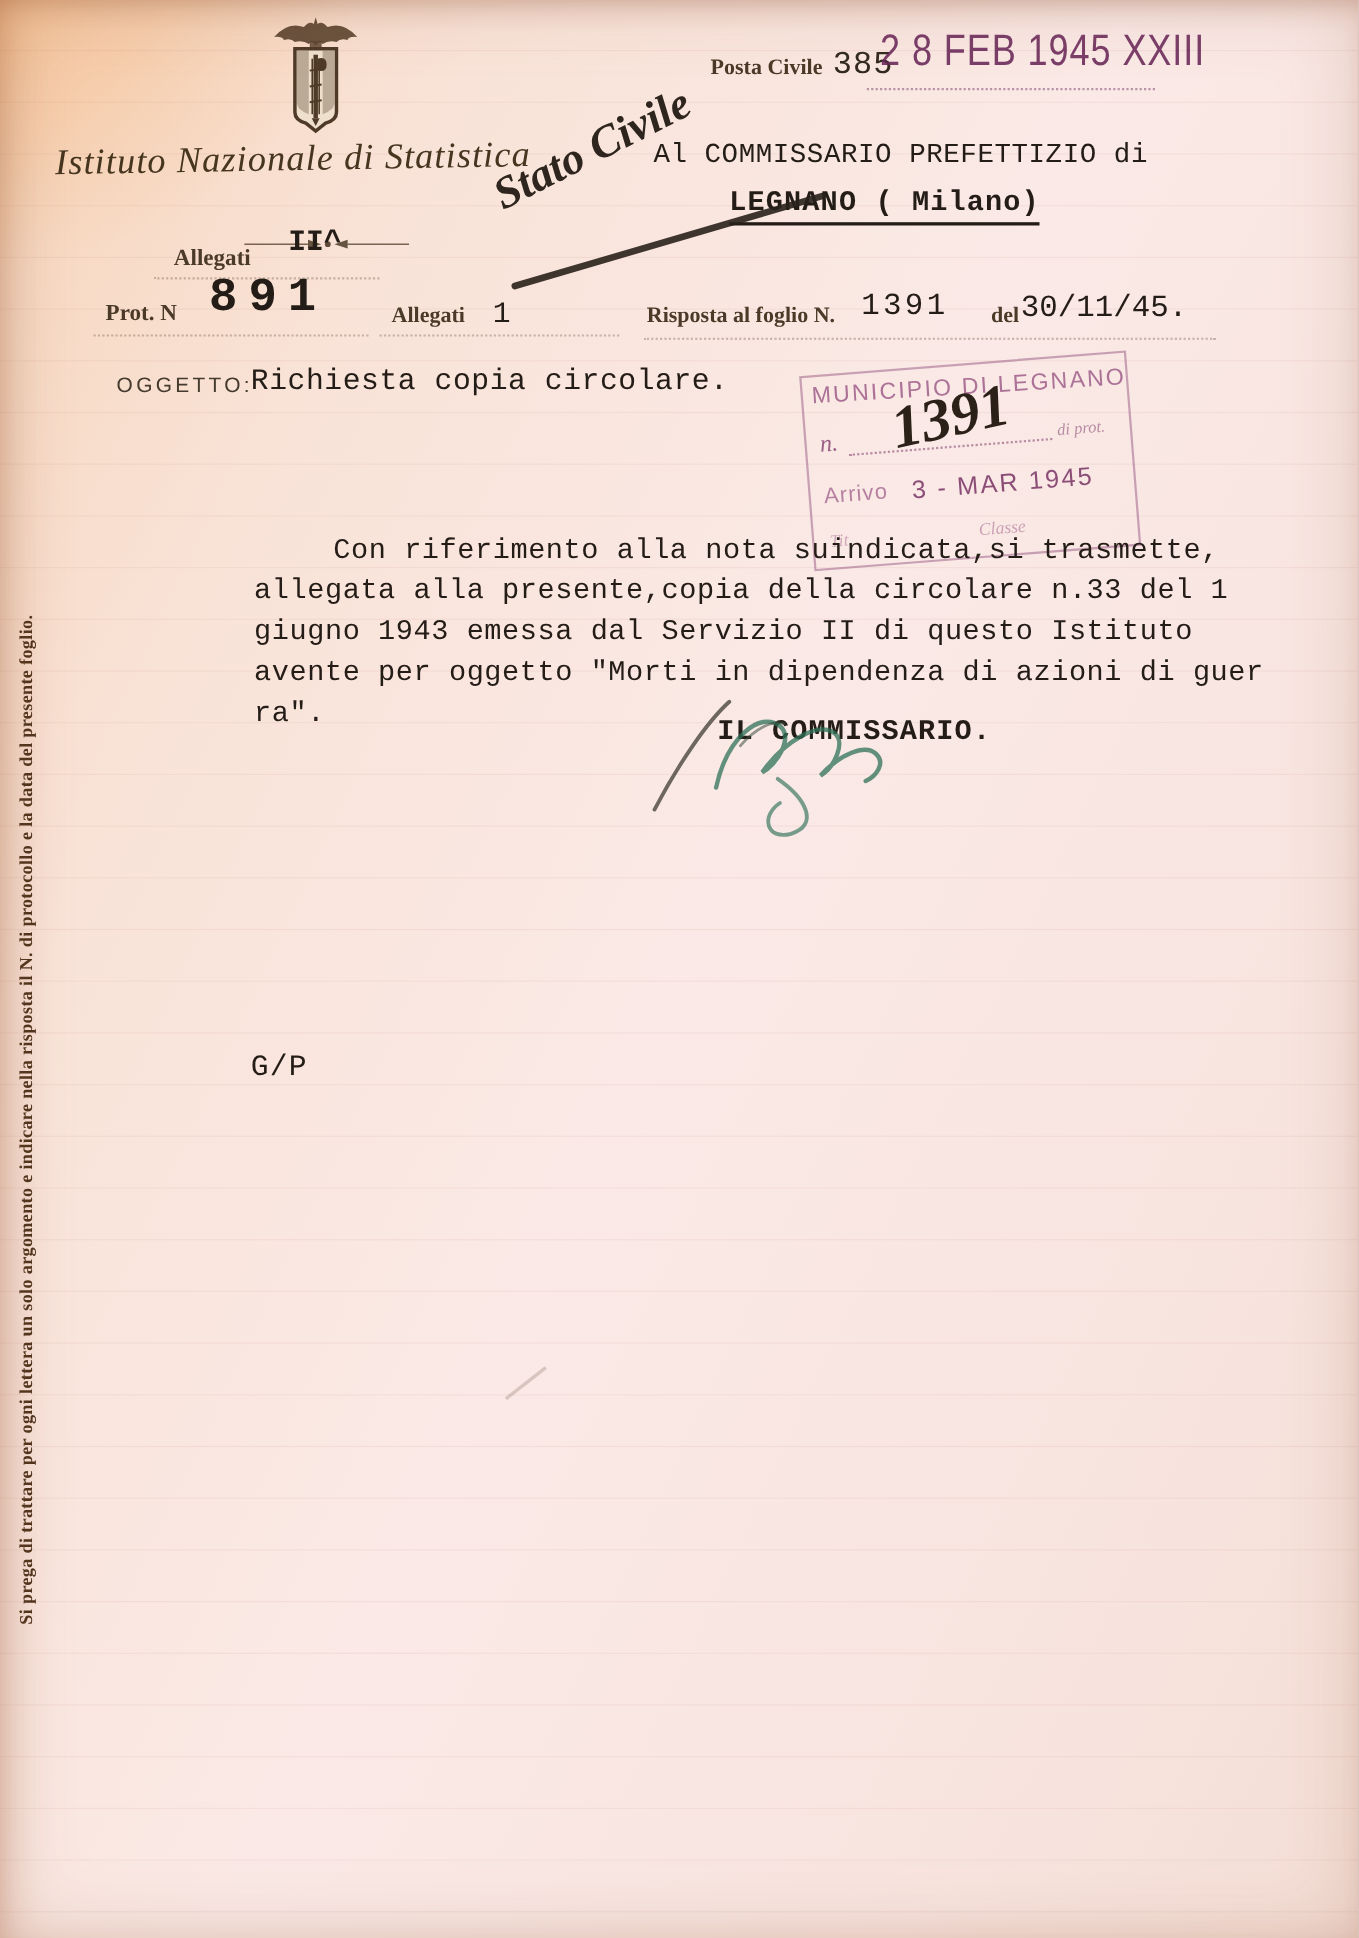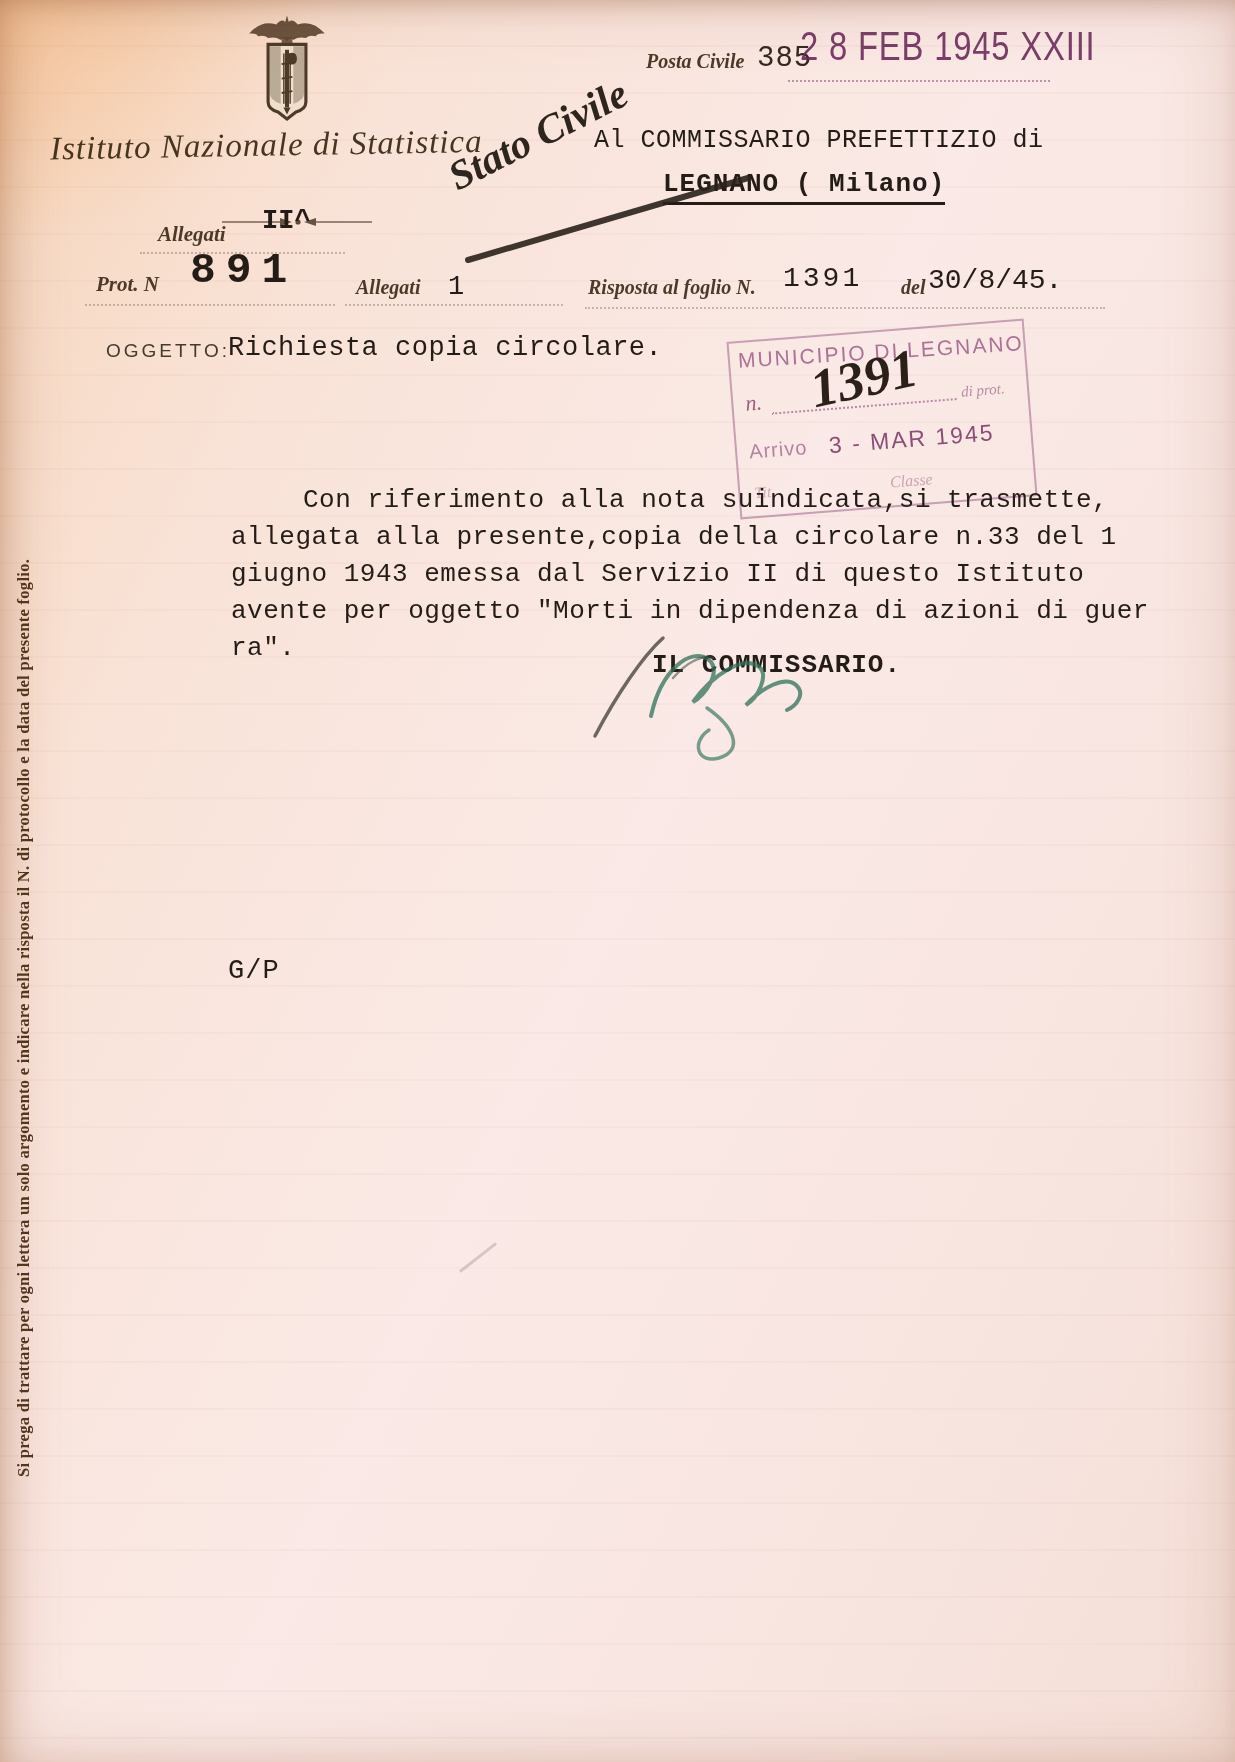--- a/index.html
+++ b/index.html
@@ -24,21 +24,21 @@
   }
   .vignette{
     position:absolute;inset:0;pointer-events:none;
     box-shadow:inset 0 0 70px rgba(150,90,60,0.22),
                inset 18px 0 40px -18px rgba(170,95,50,0.35),
                inset 0 14px 26px -14px rgba(130,70,35,0.30);
   }
   .abs{position:absolute;}
   .mono{font-family:"Liberation Mono","DejaVu Sans Mono",monospace;}
   .sans{font-family:"Liberation Sans","DejaVu Sans",sans-serif;}
-  .ital{font-style:italic;}
+  .ital{}
   .print{color:#4b3a28;}
   .type{color:#241c16;}
 
   .vertical-note{
     left:14px;top:425px;height:1052px;width:30px;
     writing-mode:vertical-rl;transform:rotate(180deg);
     font-size:16.5px;letter-spacing:0.3px;color:#4e331c;
     white-space:nowrap;font-weight:600;
   }
 
@@ -175,21 +175,21 @@
   <div class="abs mono type prot-value">891</div>
   <div class="abs rule rule-prot"></div>
 
   <div class="abs ital print allegati-label">Allegati</div>
   <div class="abs mono type allegati-value">1</div>
   <div class="abs rule rule-allegati"></div>
 
   <div class="abs ital print risposta-label">Risposta al foglio N.</div>
   <div class="abs mono type risposta-value">1391</div>
   <div class="abs ital print del-label">del</div>
-  <div class="abs mono type del-value">30/8/45.</div>
+  <div class="abs mono type del-value">30/11/45.</div>
   <div class="abs rule rule-risposta"></div>
 
   <div class="abs mono type recipient-line1">Al COMMISSARIO PREFETTIZIO di</div>
   <div class="abs mono type recipient-line2">LEGNANO ( Milano)</div>
 
   <div class="abs handwritten-note">Stato Civile</div>
   <div class="abs" style="left:460px;top:170px;">
     <svg width="295" height="95" viewBox="0 0 295 95">
       <line x1="8" y1="90" x2="288" y2="8" stroke="#2a221b" stroke-width="6" stroke-linecap="round" opacity="0.9"></line>
     </svg>

